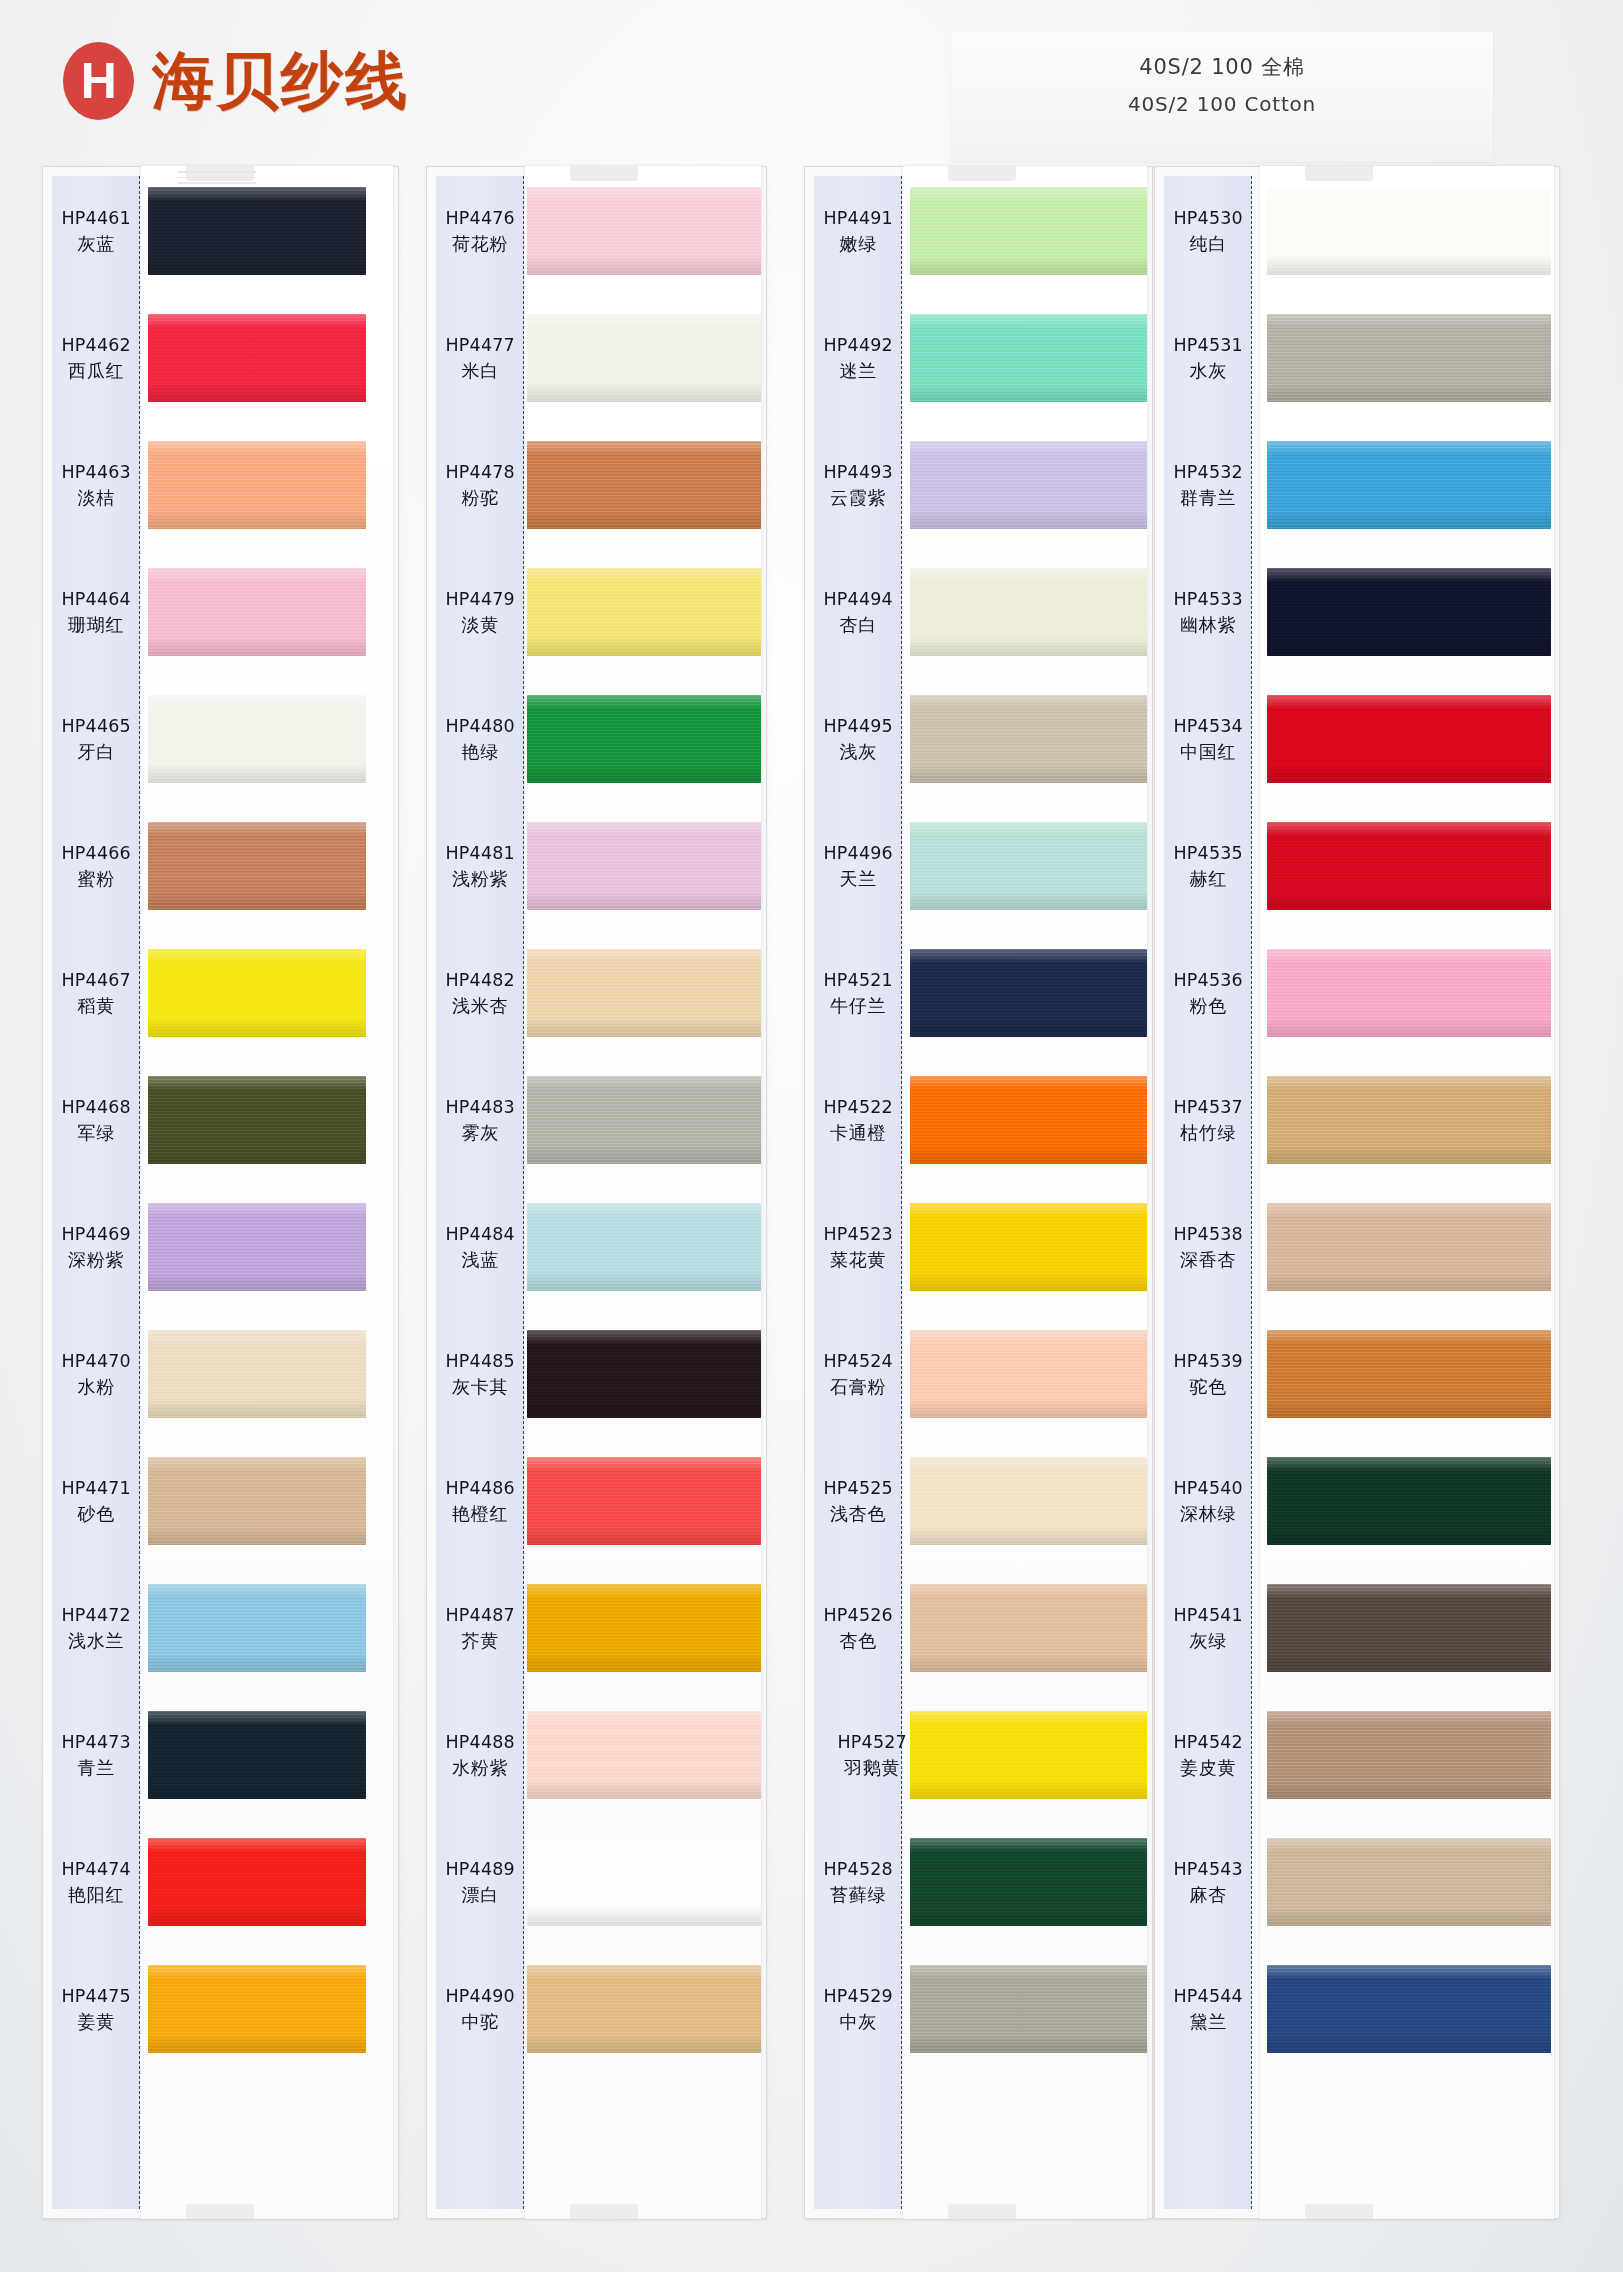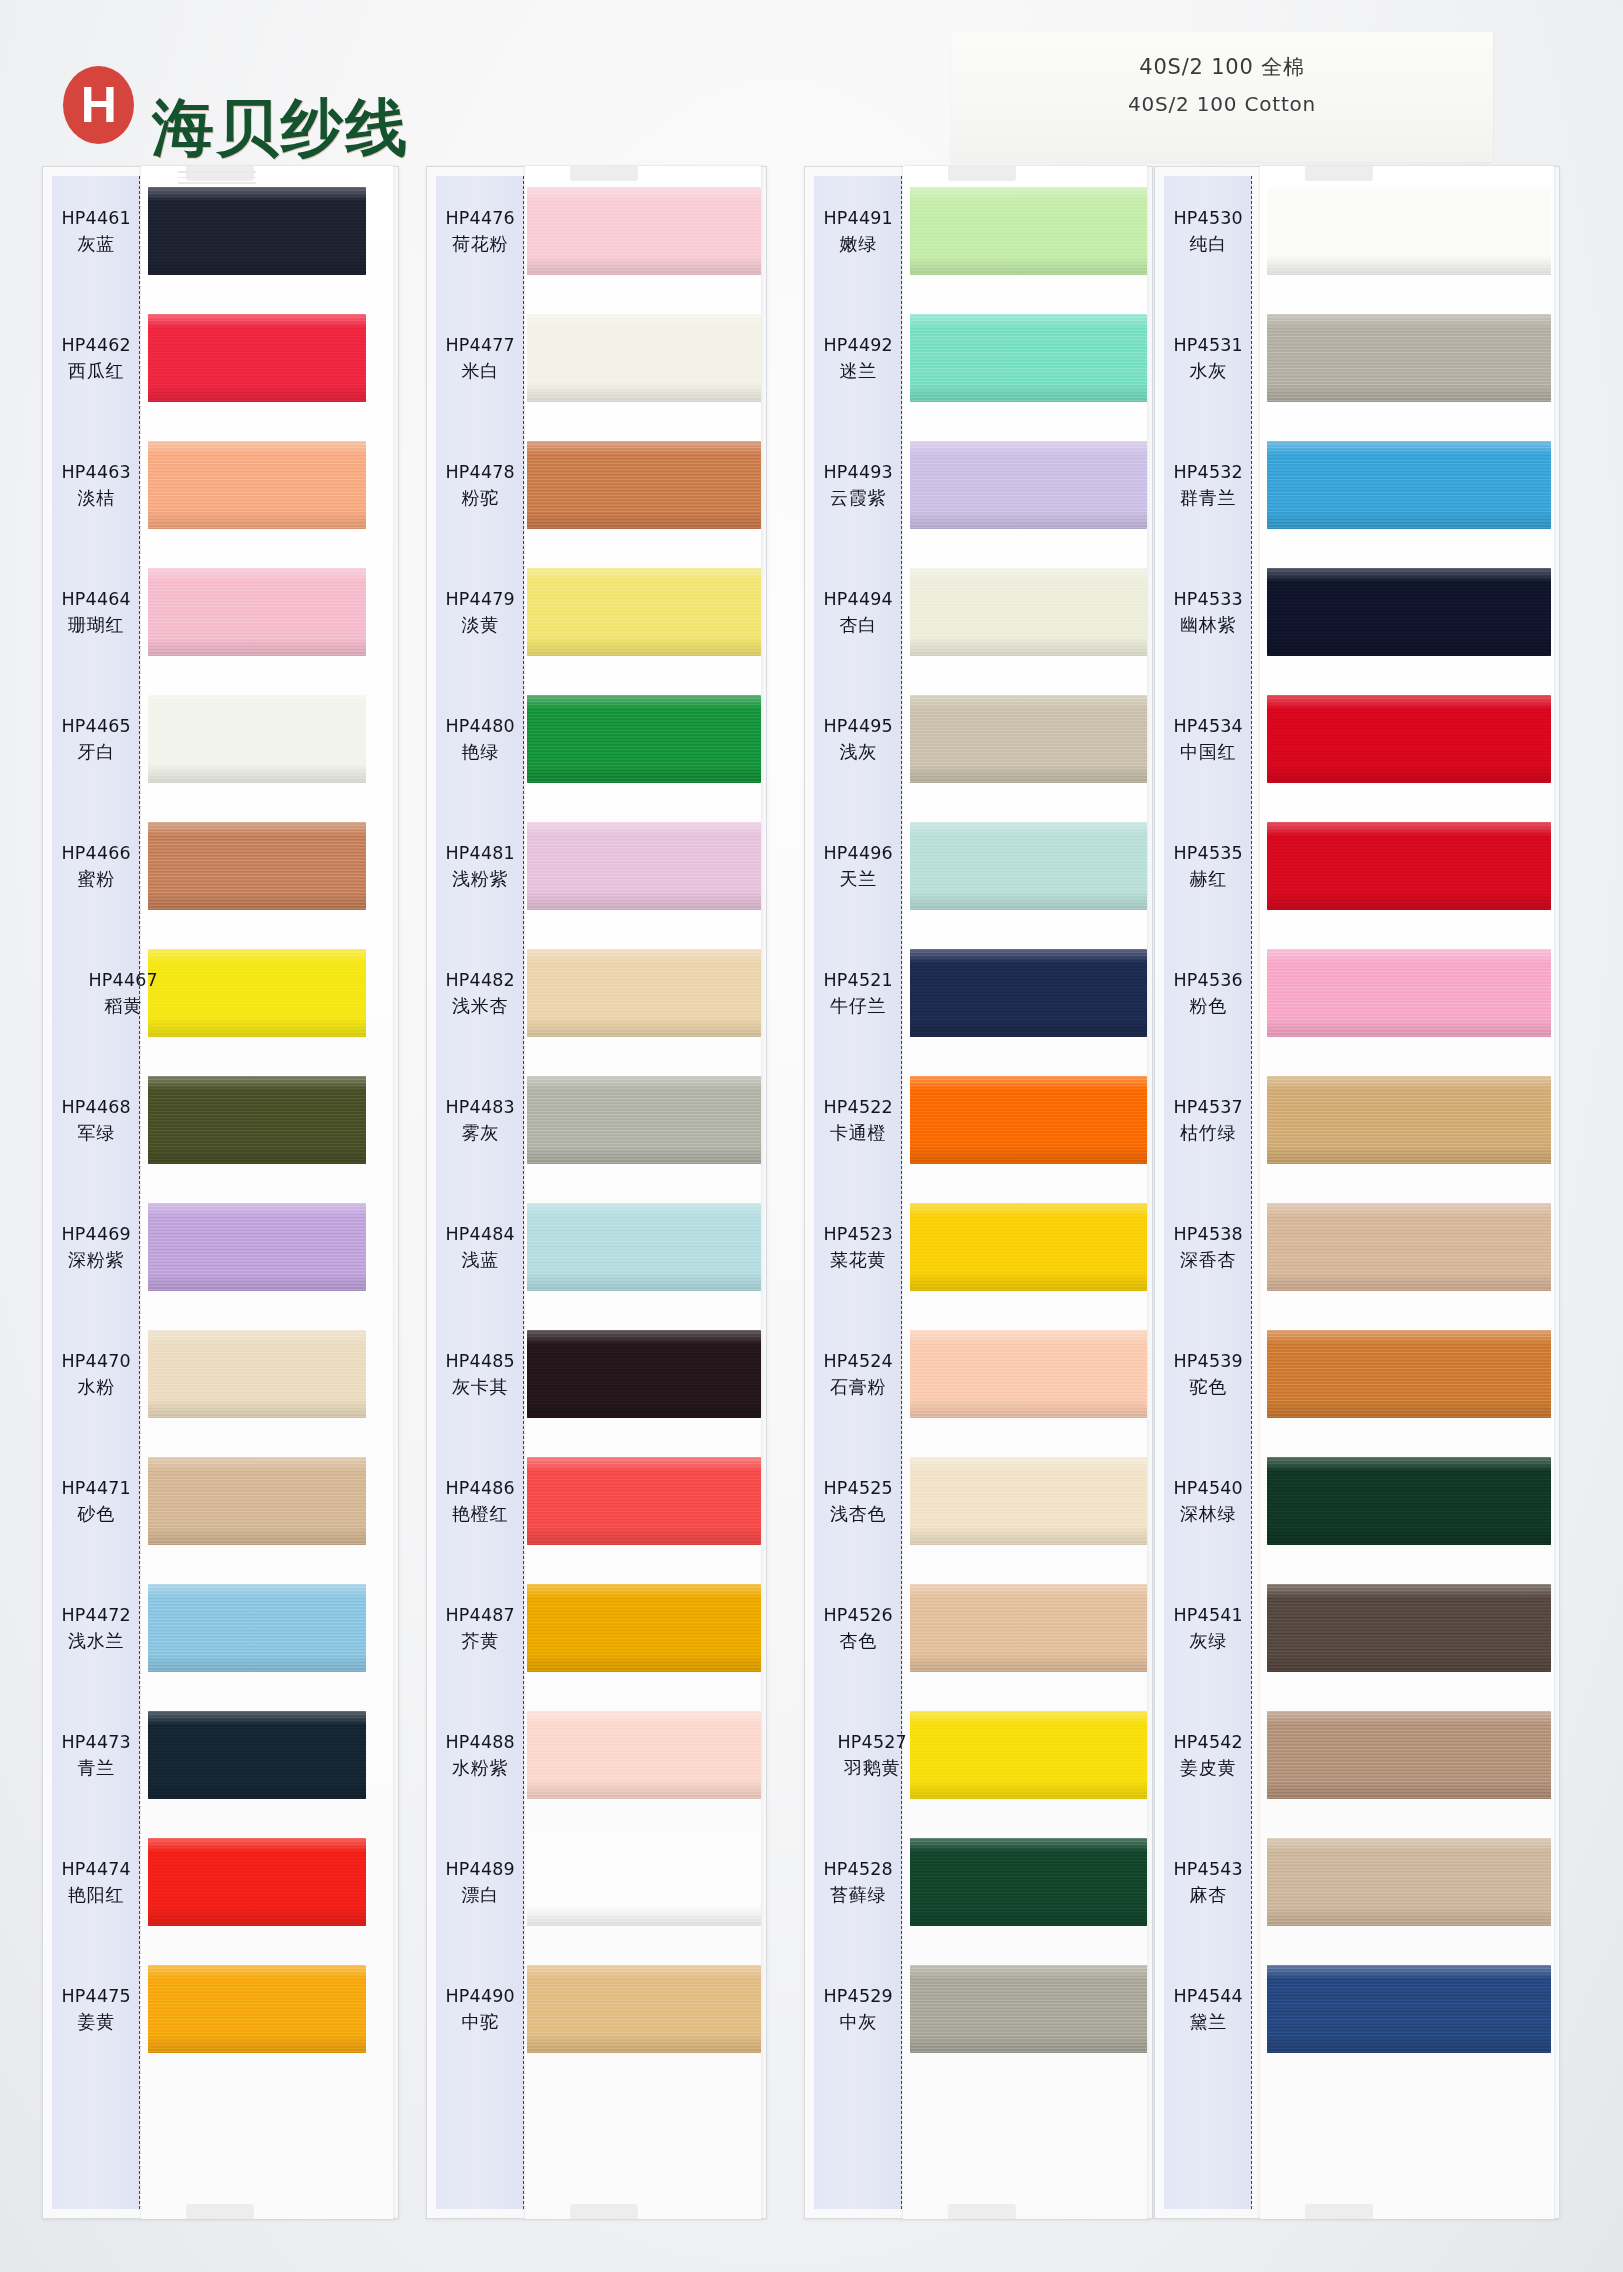--- a/index.html
+++ b/index.html
@@ -25,25 +25,24 @@
   }
   .logo-mark{
     width:71px;height:78px;border-radius:50%;
     background:#d6453d;
     display:flex;align-items:center;justify-content:center;
     color:#fff;font-size:50px;font-weight:bold;line-height:1;
     letter-spacing:-0.8px;
     font-family:"Liberation Sans",sans-serif;
   }
   .logo-text{
-    font-size:62px;font-weight:bold;color:#14532d;
+    font-size:62px;font-weight:bold;color:#c2410c;
     letter-spacing:2.4px;
     font-family:"DejaVu Sans",sans-serif;
     text-shadow:0.8px 0.8px 0 rgba(160,40,30,.25);
-    margin-top:47px;
   }
   .header-card{
     position:absolute;left:951px;top:32px;width:542px;height:130px;
     background:linear-gradient(180deg,#fbfbfa 0%,#f7f7f5 60%,#f2f2f0 100%);
     box-shadow:0 0.8px 2.4px rgba(0,0,0,.06);
     text-align:center;
     padding-top:8px;box-sizing:border-box;
   }
   .header-card .t1{font-size:34px;color:#2b2b2b;letter-spacing:3.2px;margin-top:9.7px;font-family:"DejaVu Sans",sans-serif;}
   .header-card .t2{font-size:21px;color:#3a3a3a;margin-top:13px;letter-spacing:0.8px;font-family:"DejaVu Sans",sans-serif;}
@@ -175,21 +174,21 @@
         <div class="name">珊瑚红</div>
       </div>
       <div class="lbl" style="left: 9.7px; top: 549px;">
         <div class="code">HP4465</div>
         <div class="name">牙白</div>
       </div>
       <div class="lbl" style="left: 9.7px; top: 676px;">
         <div class="code">HP4466</div>
         <div class="name">蜜粉</div>
       </div>
-      <div class="lbl" style="left: 9.7px; top: 803px; padding-left: 27px;">
+      <div class="lbl" style="left: 9.7px; top: 803px;">
         <div class="code">HP4467</div>
         <div class="name">稻黄</div>
       </div>
       <div class="lbl" style="left: 9.7px; top: 930px;">
         <div class="code">HP4468</div>
         <div class="name">军绿</div>
       </div>
       <div class="lbl" style="left: 9.7px; top: 1057px;">
         <div class="code">HP4469</div>
         <div class="name">深粉紫</div>

